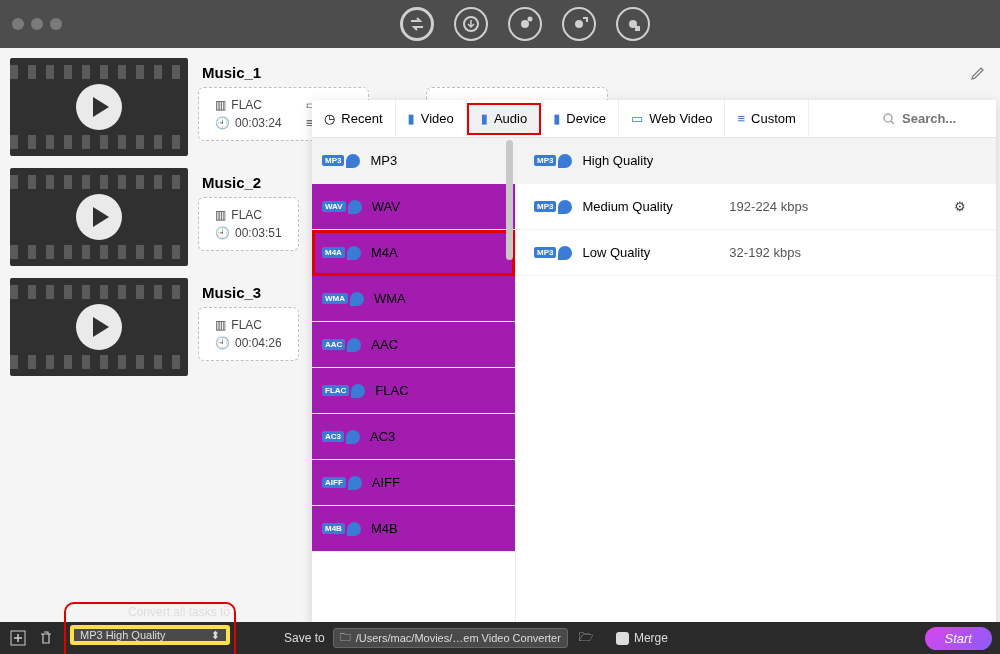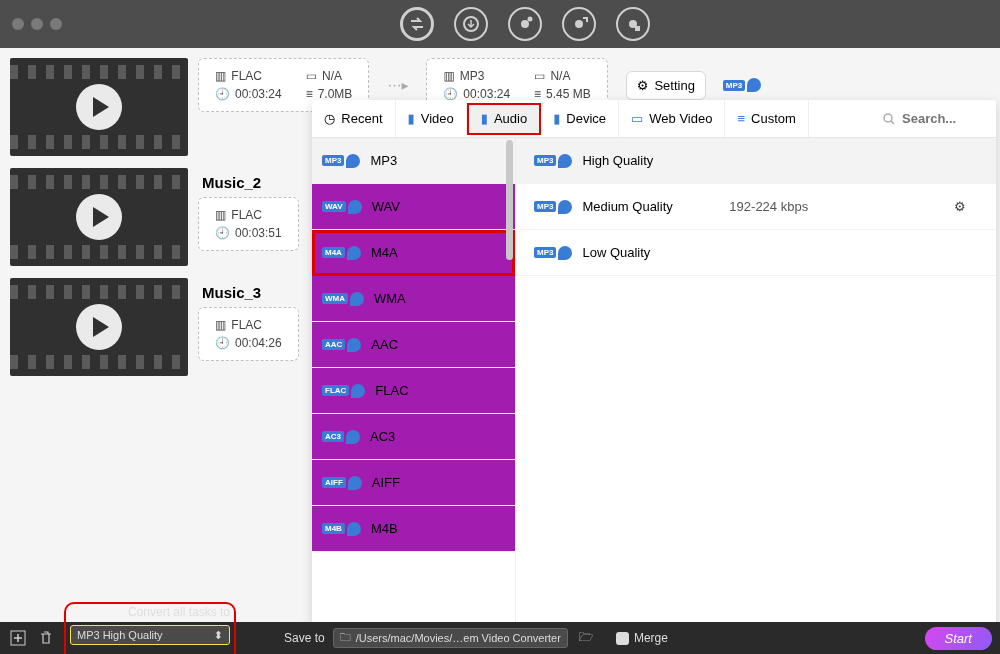--- a/index.html
+++ b/index.html
@@ -40,21 +40,21 @@
 .qualcol { flex: 1; }
 .qualitem { height: 46px; display: flex; align-items: center; padding: 0 18px; border-bottom: 1px solid #f2f2f2; font-size: 13px; cursor: pointer; }
 .qualitem.sel { background: #f3f3f3; }
 .qualitem .qname { flex: 0 0 44%; display: flex; align-items: center; gap: 10px; }
 .qualitem .qrate { flex: 1; color: #555; }
 .qualitem .qgear { width: 24px; color: #444; }
 .scrlbar { position: absolute; right: 2px; top: 2px; width: 7px; height: 120px; background: #c8c8c8; border-radius: 4px; }
 .footer { position: absolute; bottom: 0; left: 0; right: 0; height: 32px; background: #2a2a2a; display: flex; align-items: center; padding: 0 8px; gap: 8px; color: #ddd; font-size: 12px; }
 .ficon { width: 20px; height: 20px; display: flex; align-items: center; justify-content: center; color: #ccc; }
 .hlbox { border: 2px solid #e00000; border-radius: 10px; display: flex; align-items: flex-end; padding: 1px 4px; gap: 6px; flex-direction: column; }
-.fsel { background: #4a4a4a; border: 1px solid #fde047; color: #ddd; border-radius: 3px; height: 20px; font-size: 11px; padding: 0 6px; display: flex; align-items: center; min-width: 160px; justify-content: space-between; }
+.fsel { background: #4a4a4a; border: 4px solid #fde047; color: #ddd; border-radius: 3px; height: 20px; font-size: 11px; padding: 0 6px; display: flex; align-items: center; min-width: 160px; justify-content: space-between; }
 .pathbox { background: #4a4a4a; border: 1px solid #666; color: #ddd; border-radius: 3px; height: 20px; font-size: 11px; padding: 0 6px; display: flex; align-items: center; gap: 5px; }
 .startbtn { background: linear-gradient(135deg, #d946ef, #8b5cf6); color: #fff; border: none; border-radius: 12px; padding: 4px 20px; font-size: 13px; margin-left: auto; font-style: italic; }
 .merge { display: flex; align-items: center; gap: 5px; margin-left: 12px; }
 .merge .chk { width: 13px; height: 13px; background: #ddd; border-radius: 3px; }
 .tag { font-size: 8px; font-weight: bold; color: #fff; background: #3a7bd5; border-radius: 2px; padding: 1px 3px; display: inline-block; }
 .note { width: 14px; height: 14px; background: #3a7bd5; border-radius: 50% 50% 50% 0; }
 .fmtwrap { display: flex; align-items: center; gap: 2px; }
 svg { display: block; }
 </style>
 </head>
@@ -101,20 +101,28 @@
 
 <div class="content">
 
   <div class="card">
     <div class="thumb">
       <div class="filmtop"></div>
         <div class="filmbot"></div>
       <div class="play"></div>
     </div>
     <div class="row">
+      <div class="rowtitle">
+        <span>Music_1</span>
+        <span class="pencil">
+            <svg width="16" height="16" viewBox="0 0 16 16">
+              <path d="M2 14 l1 -3 l8 -8 l2 2 l-8 8 z" stroke="#777" fill="none" stroke-width="1.2"></path>
+            </svg>
+          </span>
+      </div>
       <div class="boxes">
         <div class="infobox">
           <div class="infocol">
             <div class="line">▥ <span>FLAC</span></div>
             <div class="line">🕘 <span>00:03:24</span></div>
           </div>
           <div class="infocol">
             <div class="line">▭ <span>N/A</span></div>
             <div class="line">≡ <span>7.0MB</span></div>
           </div>
@@ -306,20 +314,21 @@
         <div class="qgear">⚙</div>
       </div>
       <div class="qualitem">
         <div class="qname">
             <span class="fmtwrap">
               <span class="tag">MP3</span>
               <span class="note"></span>
             </span>
             <span>Low Quality</span>
           </div>
+        <div class="qrate">32-192 kbps</div>
         <div class="qgear"></div>
       </div>
     </div>
   </div>
 </div>
 
 <div class="footer">
   <div class="ficon">
       <svg width="16" height="16" viewBox="0 0 16 16">
         <rect x="1" y="1" width="14" height="14" stroke="#ccc" fill="none"></rect>

